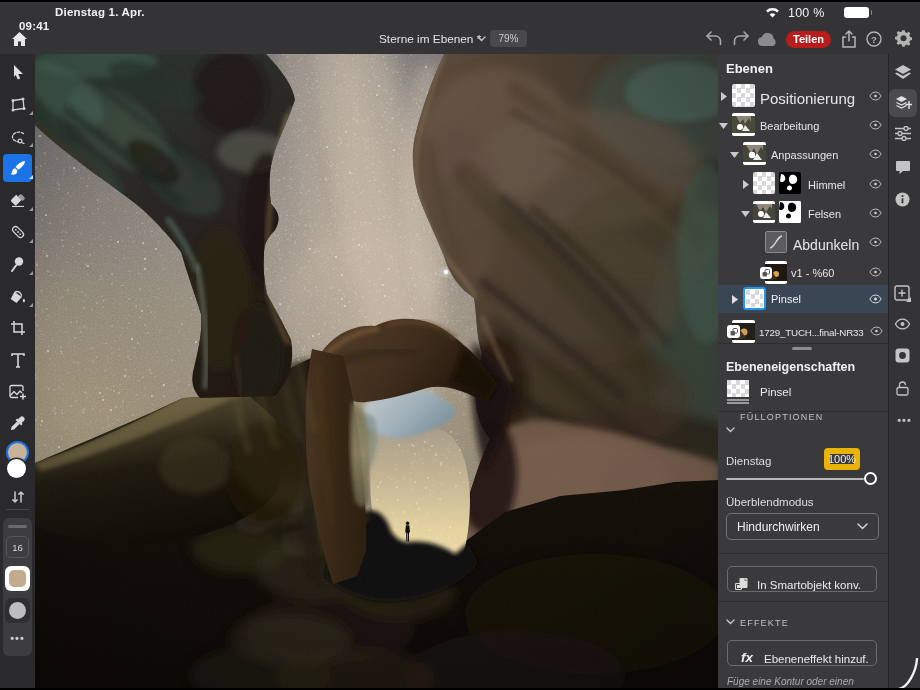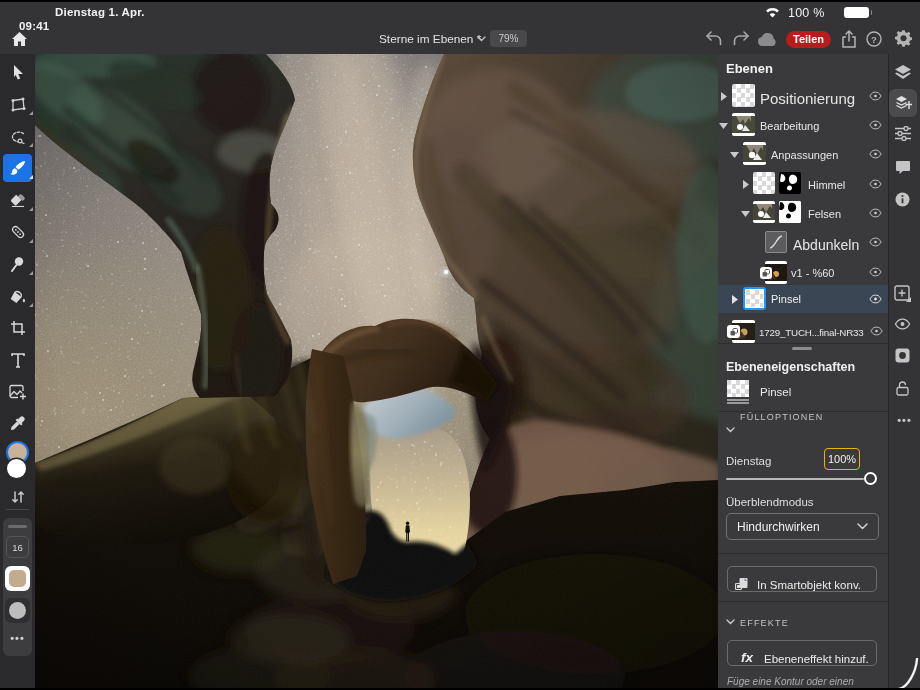--- a/index.html
+++ b/index.html
@@ -632,21 +632,21 @@
 <div class="abs" style="left:727px;top:399px;width:22px;height:1.5px;background:#9a9a9c"></div>
 <div class="abs" style="left:727px;top:402px;width:22px;height:1.5px;background:#9a9a9c"></div>
 <div class="abs" style="left:760px;top:386px;font-size:11.5px;color:#e8e8e8">Pinsel</div>
 <div class="divh" style="left:718px;top:411px"></div>
 
 <svg class="abs" style="left:726px;top:427px" width="9" height="6" viewBox="0 0 9 6">
     <path d="M1 1l3.5 3.5L8 1" stroke="#c8c8c8" stroke-width="1.4" fill="none" stroke-linecap="round"></path>
   </svg>
 <div class="abs sechdr" style="left:740px;top:412px">FÜLLOPTIONEN</div>
 <div class="abs" style="left:726px;top:455px;font-size:11.5px;color:#dedede">Dienstag</div>
-<div class="abs" style="left:824px;top:448px;width:36px;height:22px;border:1px solid #eab308;border-radius:4px;color:#f0f0f0;font-size:11px;display:flex;align-items:center;justify-content:center">100%</div>
+<div class="abs" style="left:824px;top:448px;width:36px;height:22px;border:6px solid #eab308;border-radius:4px;color:#f0f0f0;font-size:11px;display:flex;align-items:center;justify-content:center">100%</div>
 <div class="abs" style="left:726px;top:478px;width:138px;height:2px;background:#b8b8ba;border-radius:1px"></div>
 <div class="abs" style="left:864px;top:472px;width:13px;height:13px;border-radius:50%;border:2.5px solid #fff;background:#3a3a3c"></div>
 <div class="abs" style="left:726px;top:496px;font-size:11.5px;color:#dedede">Überblendmodus</div>
 <div class="abs" style="left:726px;top:513px;width:153px;height:27px;border:1px solid #717173;border-radius:5px"></div>
 <div class="abs" style="left:737px;top:520px;font-size:12px;color:#f0f0f0">Hindurchwirken</div>
 <svg class="abs" style="left:857px;top:523px" width="11" height="7" viewBox="0 0 11 7">
     <path d="M1 1l4.5 4.5L10 1" stroke="#d0d0d0" stroke-width="1.5" fill="none" stroke-linecap="round"></path>
   </svg>
 <div class="divh" style="left:718px;top:553px"></div>
 

